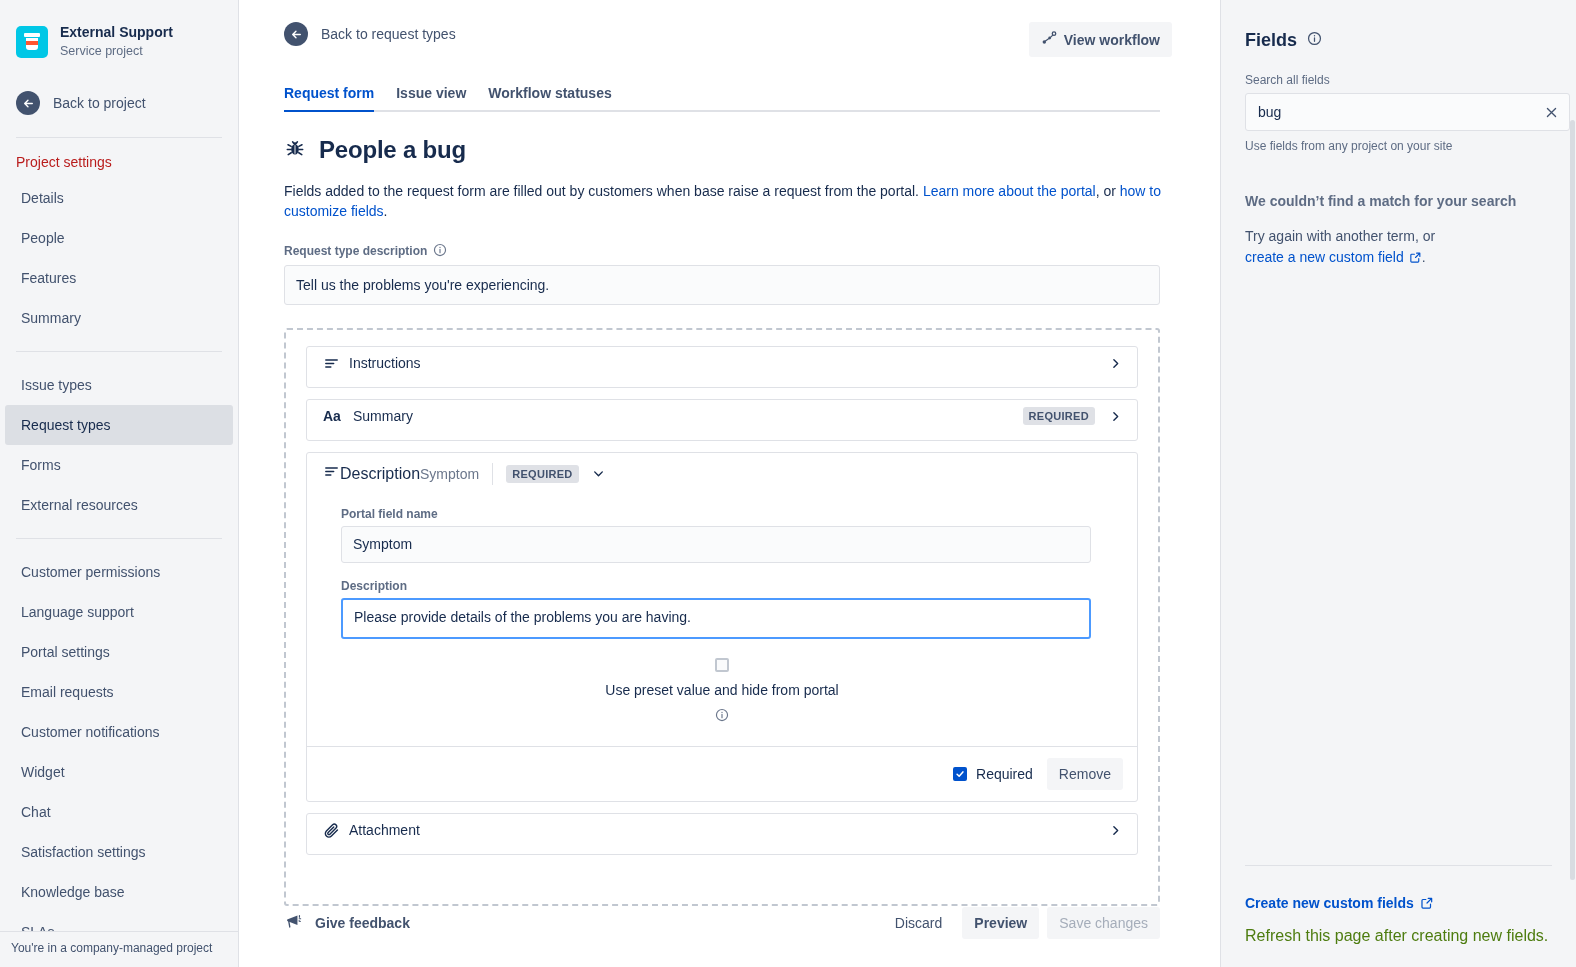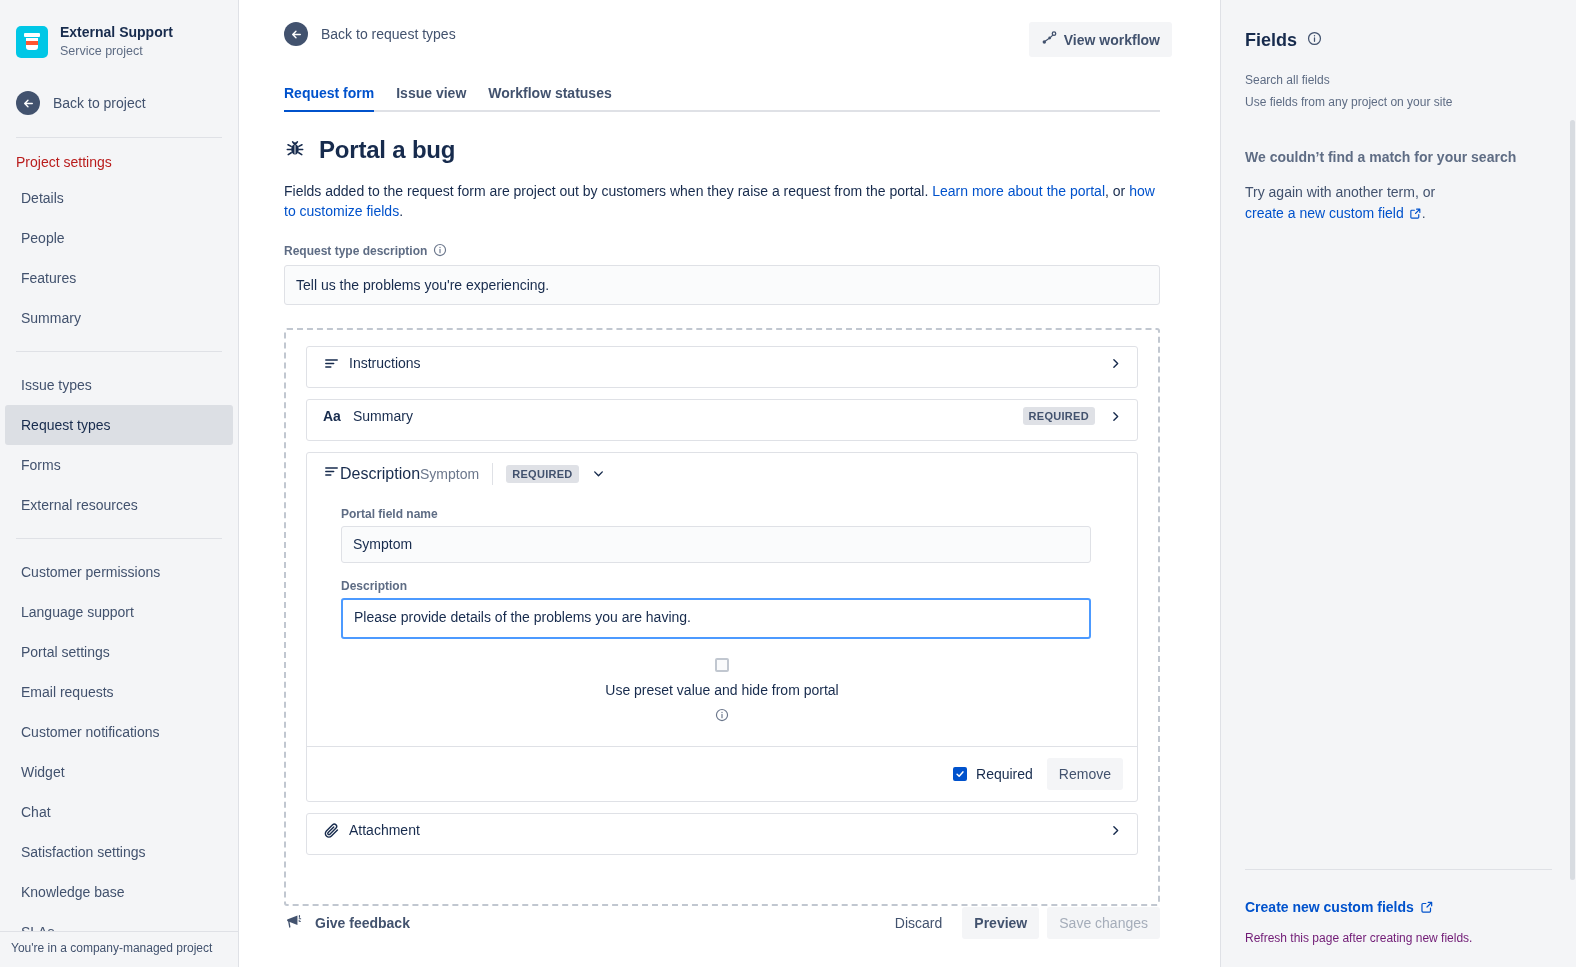--- a/index.html
+++ b/index.html
@@ -235,21 +235,21 @@
   .search-val { flex: 1 1 auto; font-size: 14px; color: #172B4D; }
   .clear-btn { cursor: pointer; display: flex; align-items: center; }
   .rp-hint { font-size: 12px; color: #5E6C84; margin-top: 8px; }
   .nomatch-title { font-size: 14px; font-weight: bold; color: #5E6C84; margin-top: 40px; }
   .nomatch-body { font-size: 14px; color: #42526E; margin-top: 17px; line-height: 1.5; }
   .rp-bottom {
     position: absolute; left: 24px; right: 24px; bottom: 22px;
   }
   .rp-bottom-sep { height: 1px; background: #DFE1E6; margin-bottom: 28px; }
   .rp-create { font-size: 14px; font-weight: bold; color: #0052CC; display: inline-flex; align-items: center; gap: 6px; cursor: pointer; }
-  .rp-refresh { font-size: 12px; color: #701a75; margin-top: 15px; }
+  .rp-refresh { font-size: 16px; color: #4d7c0f; margin-top: 15px; }
 
   .scrollbar {
     position: absolute; right: 1px; top: 120px; width: 5px; height: 760px;
     background: #C1C7D0; border-radius: 3px; opacity: .55;
   }
 </style>
 </head>
 <body>
 
 <div class="app">
@@ -386,25 +386,25 @@
       <div class="page-title">
         <span>
           <svg width="22" height="22" viewBox="0 0 24 24" fill="none" stroke="#172B4D" stroke-width="1.7" stroke-linecap="round">
             <ellipse cx="12" cy="13.5" rx="4.2" ry="5.6" fill="#172B4D" stroke="none"></ellipse>
             <path d="M12 6.2v2.4M9.4 5.2l1.4 2M14.6 5.2l-1.4 2"></path>
             <path d="M7.8 10.2L4.4 8.4M7.4 13.6H3.6M7.9 17.2l-3.3 2.1"></path>
             <path d="M16.2 10.2l3.4-1.8M16.6 13.6h3.8M16.1 17.2l3.3 2.1"></path>
             <path d="M12 9.4v8.4" stroke="#fff" stroke-width="1"></path>
           </svg>
         </span>
-        <h1>Portal a bug</h1>
+        <h1>People a bug</h1>
       </div>
 
       <div class="blurb">
-        <span>Fields added to the request form are project out by customers when they raise a request from the portal. </span><a class="lnk">Learn more about the portal</a><span>, or </span><a class="lnk">how to customize fields</a><span>.</span>
+        <span>Fields added to the request form are filled out by customers when base raise a request from the portal. </span><a class="lnk">Learn more about the portal</a><span>, or </span><a class="lnk">how to customize fields</a><span>.</span>
       </div>
 
       <div class="field-label">
         <span>Request type description</span>
         <span>
           <svg width="14" height="14" viewBox="0 0 24 24" fill="none" stroke="#6B778C" stroke-width="2">
               <circle cx="12" cy="12" r="9.5"></circle>
               <path d="M12 11v5.5" stroke-linecap="round"></path>
               <circle cx="12" cy="7.6" r="1.1" fill="#6B778C" stroke="none"></circle>
             </svg>
@@ -539,20 +539,28 @@
       <span>
         <svg width="15" height="15" viewBox="0 0 24 24" fill="none" stroke="#42526E" stroke-width="2">
             <circle cx="12" cy="12" r="9.5"></circle>
             <path d="M12 11v5.5" stroke-linecap="round"></path>
             <circle cx="12" cy="7.6" r="1.1" fill="#42526E" stroke="none"></circle>
           </svg>
       </span>
     </div>
 
     <div class="rp-sublabel">Search all fields</div>
+    <div class="search-wrap">
+      <span class="search-val">bug</span>
+      <span class="clear-btn">
+        <svg width="15" height="15" viewBox="0 0 24 24" fill="none" stroke="#42526E" stroke-width="2.1" stroke-linecap="round">
+            <path d="M5.5 5.5l13 13M18.5 5.5l-13 13"></path>
+          </svg>
+      </span>
+    </div>
     <div class="rp-hint">Use fields from any project on your site</div>
 
     <div class="nomatch-title">We couldn’t find a match for your search</div>
     <div class="nomatch-body">
       <span>Try again with another term, or</span><br>
       <a class="lnk" style="font-weight:normal">create a new custom field</a><span style="display:inline-flex;vertical-align:-2px;margin-left:5px">
         <svg width="13" height="13" viewBox="0 0 24 24" fill="none" stroke="#0052CC" stroke-width="2.1" stroke-linecap="round" stroke-linejoin="round">
             <path d="M14 4h6v6M20 4l-8 8M18 14v5a1.6 1.6 0 01-1.6 1.6H5A1.6 1.6 0 013.4 19V7.6A1.6 1.6 0 015 6h5"></path>
           </svg>
       </span><span>.</span>

